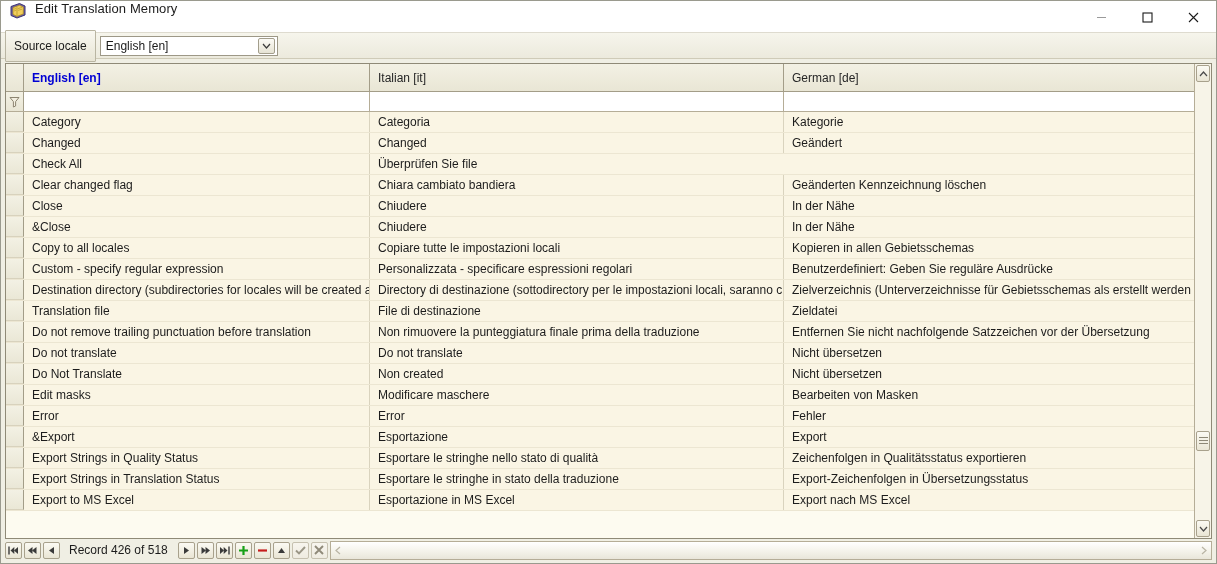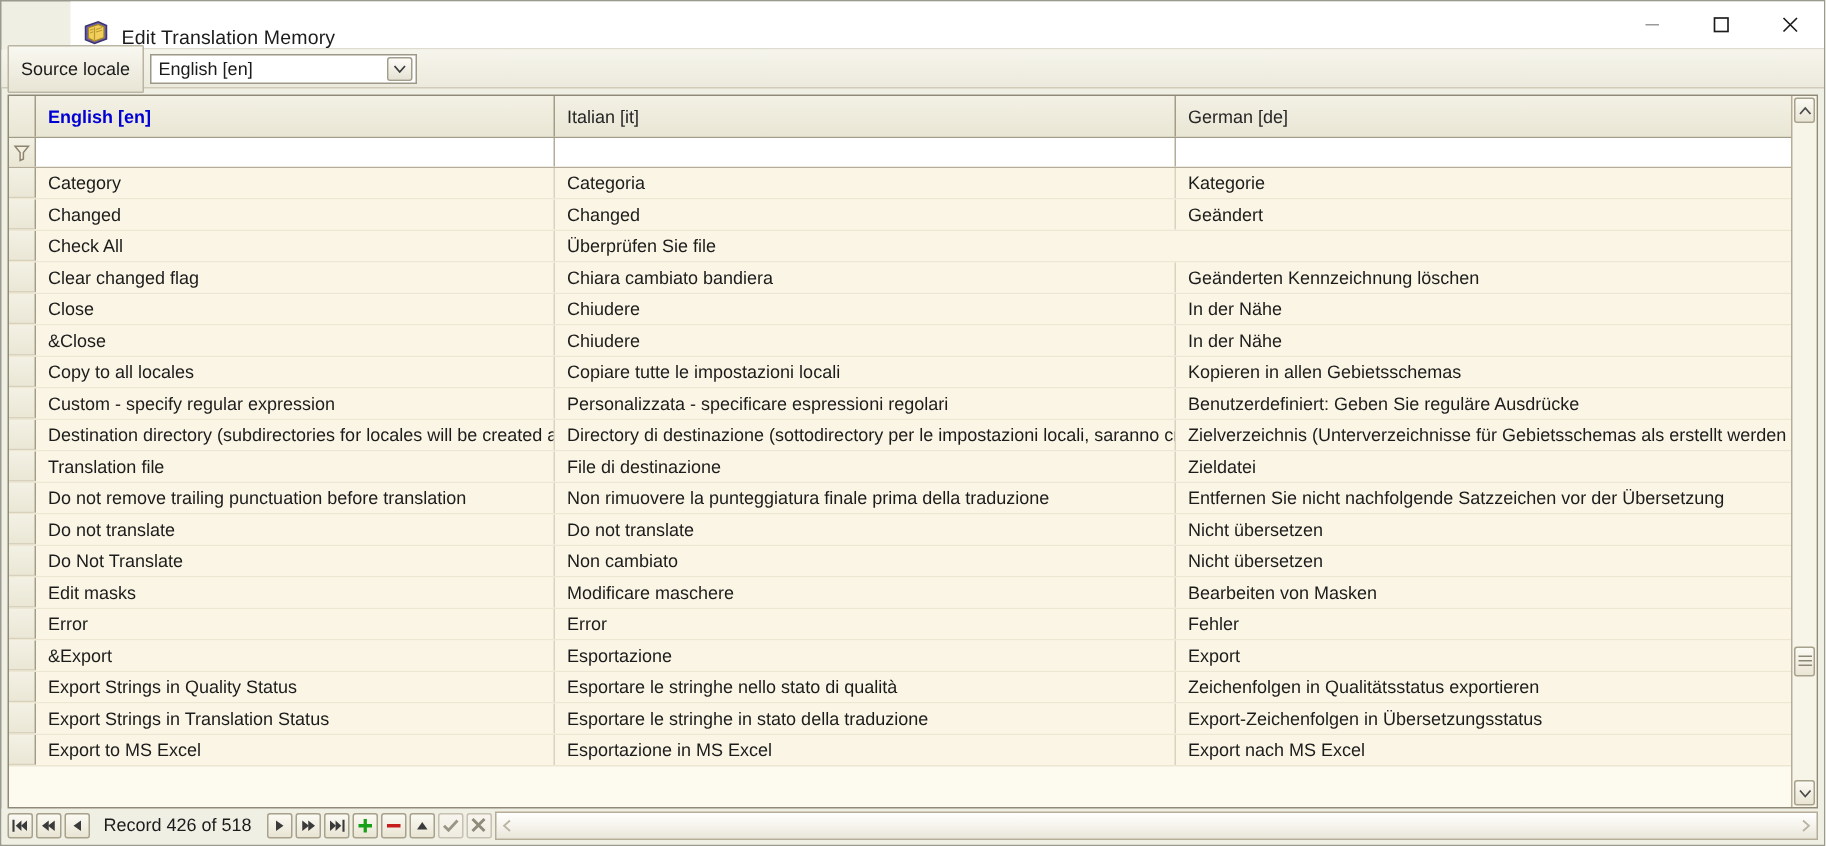--- a/index.html
+++ b/index.html
@@ -15,23 +15,22 @@
     display: flex; flex-direction: column;
     border: 1px solid #9a9a8e;
     background: #f0efe4;
     position: relative;
   }
 
   
   .titlebar {
     height: 32px; flex: 0 0 32px;
     background: #ffffff;
-    display: flex; align-items: flex-end;
+    display: flex; align-items: flex-start;
     border-bottom: 1px solid #dedbcf;
-    margin-left: 46px;
   }
   .title-icon { width: 20px; height: 20px; margin-left: 7px; margin-right: 7px;
     position: relative; flex: 0 0 20px; }
   .title-text { font-size: 13px; color: #1b1b1b; letter-spacing: .1px; }
   .wbtns { margin-left: auto; display: flex; height: 32px; }
   .wbtn { width: 46px; height: 32px; display: flex; align-items: center;
     justify-content: center; cursor: default; }
   .wbtn svg { display: block; }
 
   
@@ -339,21 +338,21 @@
             </div>
             <div class="row">
               <div class="row-gutter"></div>
               <div class="cell" style="width:346px;flex:0 0 346px">Do not translate</div>
               <div class="cell" style="width:414px;flex:0 0 414px">Do not translate</div>
               <div class="cell" style="flex:1 1 auto">Nicht übersetzen</div>
             </div>
             <div class="row">
               <div class="row-gutter"></div>
               <div class="cell" style="width:346px;flex:0 0 346px">Do Not Translate</div>
-              <div class="cell" style="width:414px;flex:0 0 414px">Non cambiato</div>
+              <div class="cell" style="width:414px;flex:0 0 414px">Non created</div>
               <div class="cell" style="flex:1 1 auto">Nicht übersetzen</div>
             </div>
             <div class="row">
               <div class="row-gutter"></div>
               <div class="cell" style="width:346px;flex:0 0 346px">Edit masks</div>
               <div class="cell" style="width:414px;flex:0 0 414px">Modificare maschere</div>
               <div class="cell" style="flex:1 1 auto">Bearbeiten von Masken</div>
             </div>
             <div class="row">
               <div class="row-gutter"></div>

